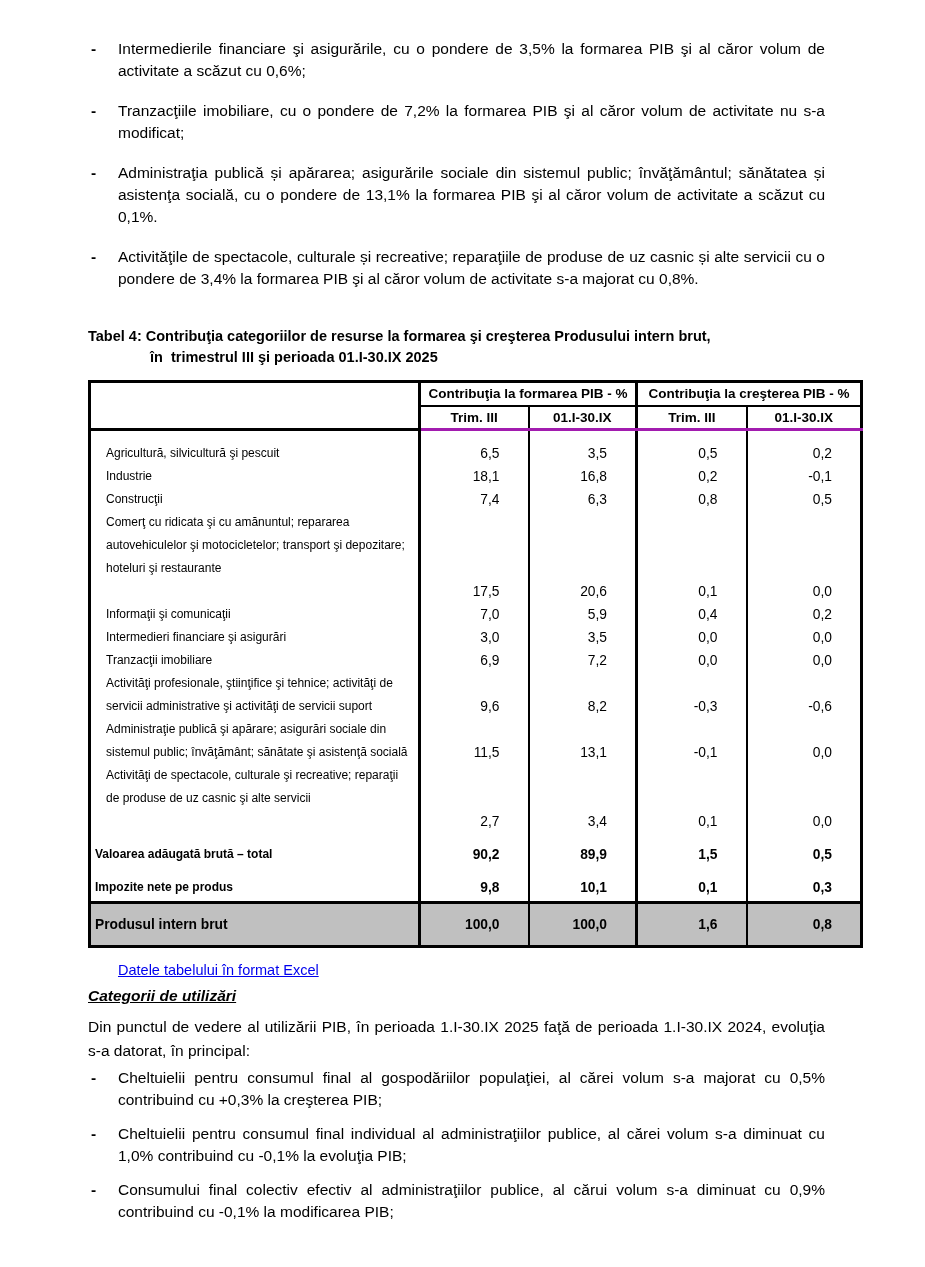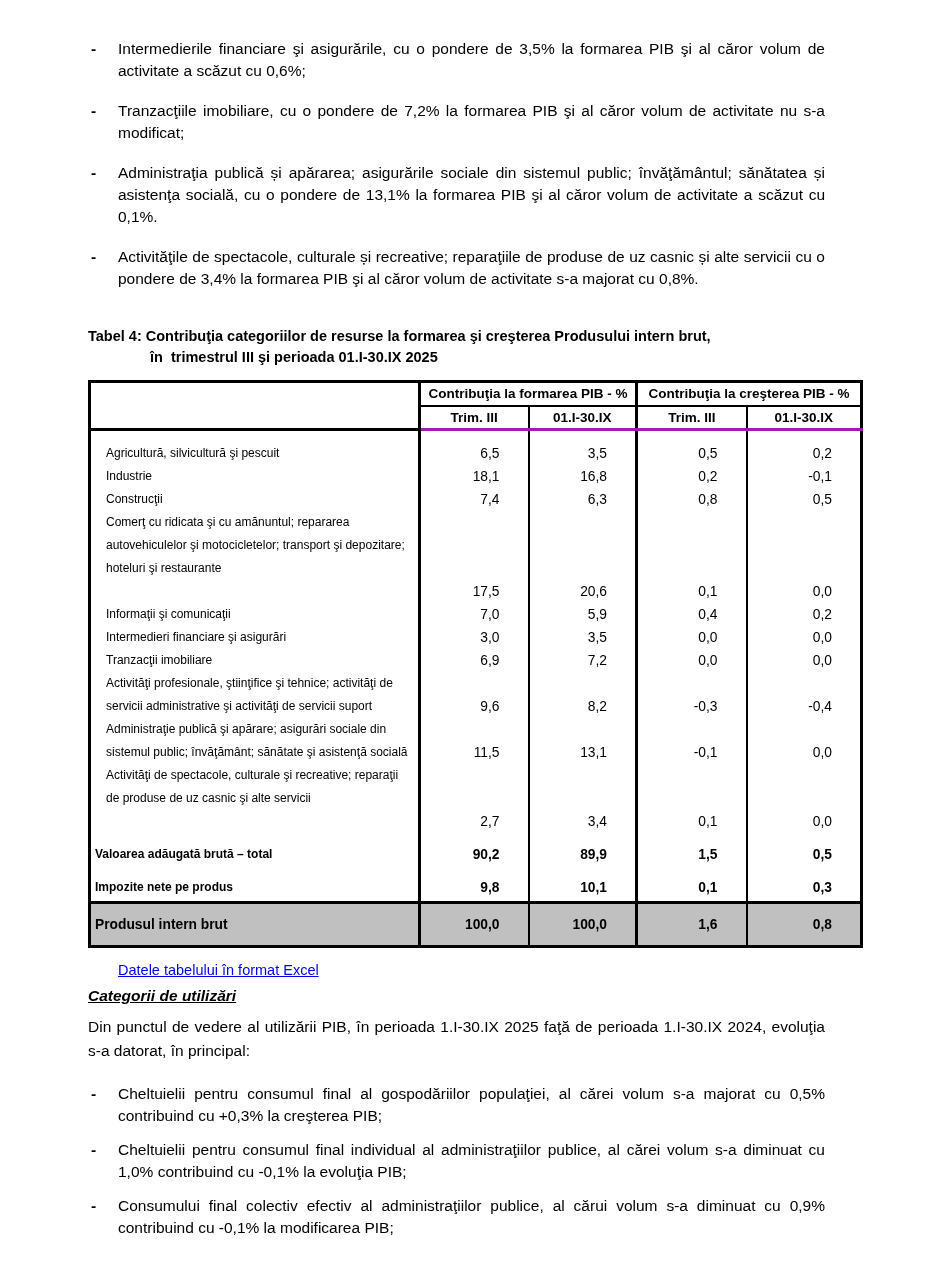--- a/index.html
+++ b/index.html
@@ -62,21 +62,21 @@
   }
 
   .usage-head-wrap { margin-top: 8px; }
   .usage-heading {
     font-weight: bold; font-style: italic; text-decoration: underline;
     font-size: 15.5px;
   }
   .usage-intro {
     margin: 10px 0 0 0; font-size: 15.5px; line-height: 24px; text-align: justify;
   }
-  #usage-bullets { margin-top: 20px; }
+  #usage-bullets { margin-top: 4px; }
 </style>
 </head>
 <body>
 
 <div class="page">
 
   <ul id="intro-bullets" class="dash-list">
       <li>Intermedierile financiare şi asigurările, cu o pondere de 3,5% la formarea PIB şi al căror volum de activitate a scăzut cu 0,6%;</li>
       <li>Tranzacţiile imobiliare, cu o pondere de 7,2% la formarea PIB şi al căror volum de activitate nu s-a modificat;</li>
       <li>Administraţia publică și apărarea; asigurările sociale din sistemul public; învăţământul; sănătatea și asistenţa socială, cu o pondere de 13,1% la formarea PIB şi al căror volum de activitate a scăzut cu 0,1%.</li>
@@ -181,21 +181,21 @@
           <td class="v c3">0,0</td>
           <td class="v c4">0,0</td>
         </tr>
         <tr>
           <td class="cat">
             <div>Activităţi profesionale, ştiinţifice şi tehnice; activităţi de servicii administrative şi activităţi de servicii suport</div>
           </td>
           <td class="v c1">9,6</td>
           <td class="v c2">8,2</td>
           <td class="v c3">-0,3</td>
-          <td class="v c4">-0,4</td>
+          <td class="v c4">-0,6</td>
         </tr>
         <tr>
           <td class="cat">
             <div>Administraţie publică şi apărare; asigurări sociale din sistemul public; învăţământ; sănătate şi asistenţă socială</div>
           </td>
           <td class="v c1">11,5</td>
           <td class="v c2">13,1</td>
           <td class="v c3">-0,1</td>
           <td class="v c4">0,0</td>
         </tr>

